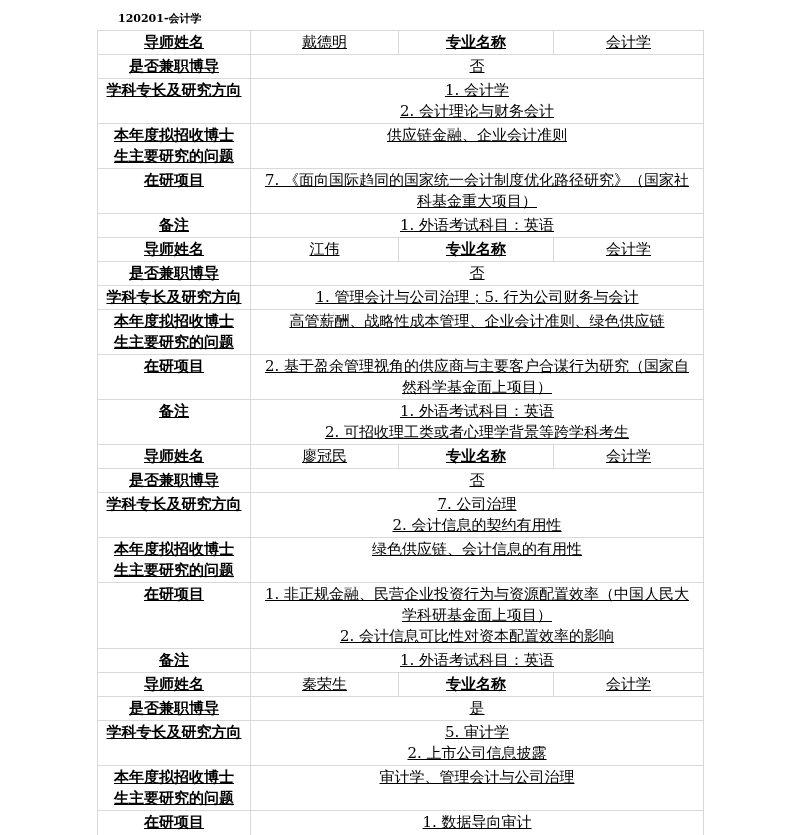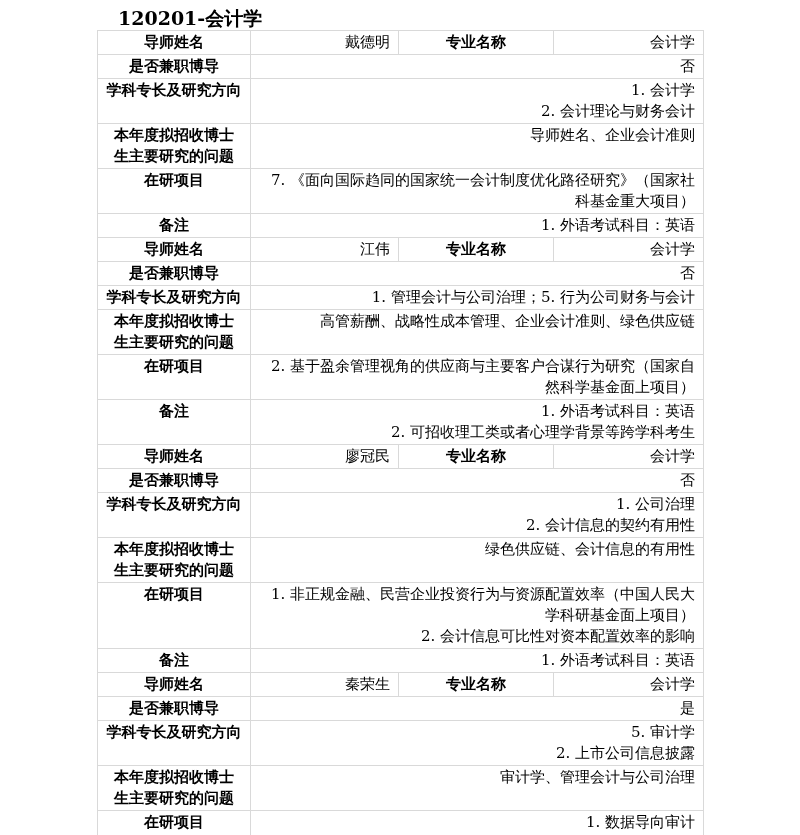--- a/index.html
+++ b/index.html
@@ -15,46 +15,47 @@
     font-family:"DejaVu Serif","Liberation Serif",serif;
   }
   .page{
     width:800px;
     min-height:835px;
     background:var(--bg-color);
     padding-top:8px;
   }
   .doc-title{
     margin:0 0 1px 118px;
-    font-size:19px;
+    font-size:11px;
     font-weight:bold;
     line-height:21px;
   }
   table.advisor-table{
     margin-left:97px;
     width:606px;
     border-collapse:collapse;
     table-layout:fixed;
   }
   table.advisor-table td{
     border:1px solid var(--border-color);
     vertical-align:top;
     font-size:15px;
     line-height:21px;
     padding:1px 8px;
     white-space:pre-line;
     overflow:hidden;
+    text-decoration:underline;
   }
   td.label-cell{
     font-weight:bold;
     text-align:center;
     padding:1px 2px;
   }
   td.value-cell{
-    text-align:right;
+    text-align:center;
   }
 </style>
 </head>
 <body>
 
 <div class="page">
 
   <p class="doc-title">120201-会计学</p>
 
   <table class="advisor-table">
@@ -77,21 +78,21 @@
         <td class="value-cell" colspan="3">否</td>
       </tr>
       <tr>
         <td class="label-cell">学科专长及研究方向</td>
         <td class="value-cell" colspan="3">1. 会计学
 2. 会计理论与财务会计</td>
       </tr>
       <tr>
         <td class="label-cell">本年度拟招收博士
 生主要研究的问题</td>
-        <td class="value-cell" colspan="3">导师姓名、企业会计准则</td>
+        <td class="value-cell" colspan="3">供应链金融、企业会计准则</td>
       </tr>
       <tr>
         <td class="label-cell">在研项目</td>
         <td class="value-cell" colspan="3">7. 《面向国际趋同的国家统一会计制度优化路径研究》（国家社科基金重大项目）</td>
       </tr>
       <tr>
         <td class="label-cell">备注</td>
         <td class="value-cell" colspan="3">1. 外语考试科目：英语</td>
       </tr>
     </tbody>
@@ -133,21 +134,21 @@
         <td class="value-cell">廖冠民</td>
         <td class="label-cell">专业名称</td>
         <td class="value-cell">会计学</td>
       </tr>
       <tr>
         <td class="label-cell">是否兼职博导</td>
         <td class="value-cell" colspan="3">否</td>
       </tr>
       <tr>
         <td class="label-cell">学科专长及研究方向</td>
-        <td class="value-cell" colspan="3">1. 公司治理
+        <td class="value-cell" colspan="3">7. 公司治理
 2. 会计信息的契约有用性</td>
       </tr>
       <tr>
         <td class="label-cell">本年度拟招收博士
 生主要研究的问题</td>
         <td class="value-cell" colspan="3">绿色供应链、会计信息的有用性</td>
       </tr>
       <tr>
         <td class="label-cell">在研项目</td>
         <td class="value-cell" colspan="3">1. 非正规金融、民营企业投资行为与资源配置效率（中国人民大学科研基金面上项目）

